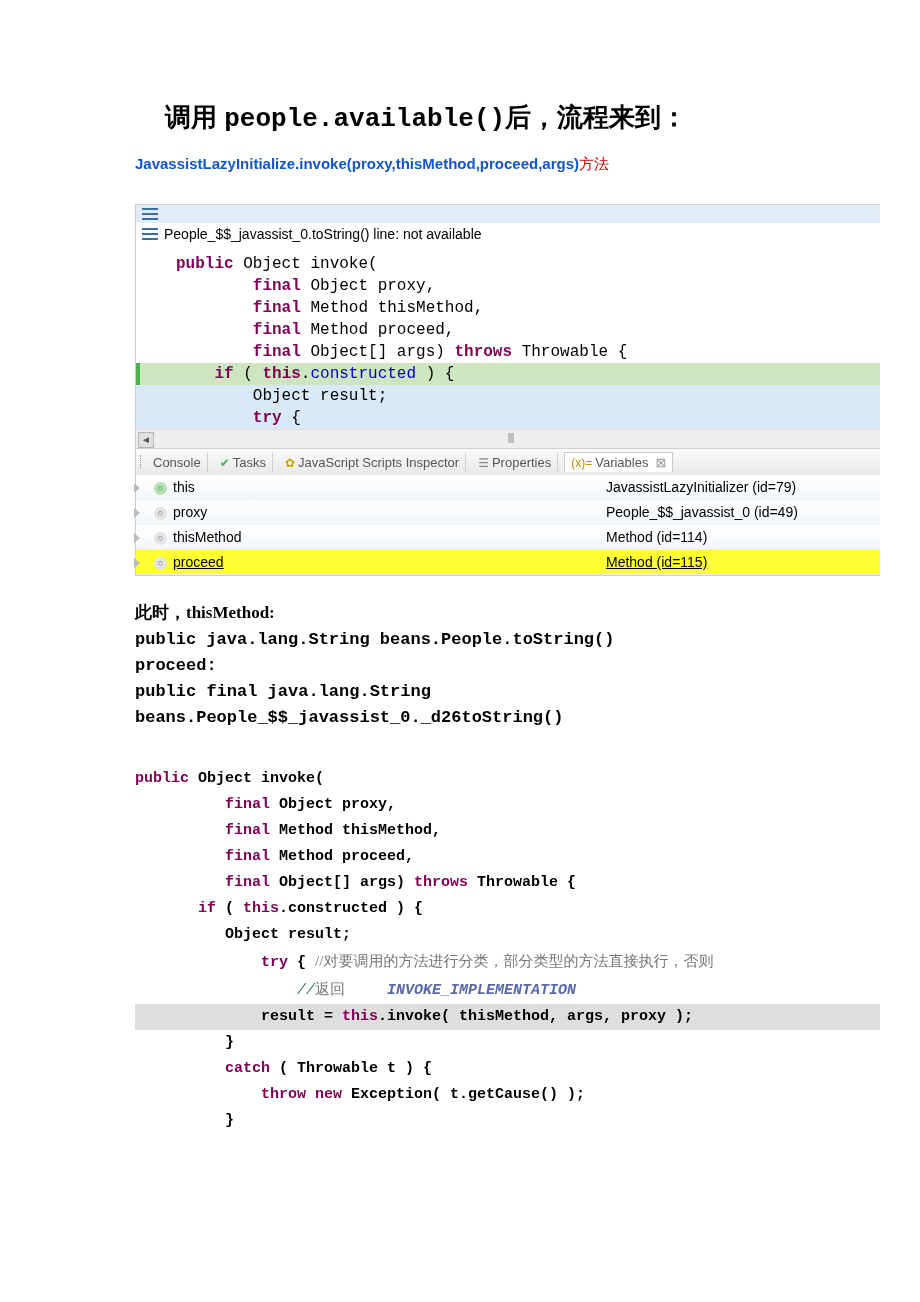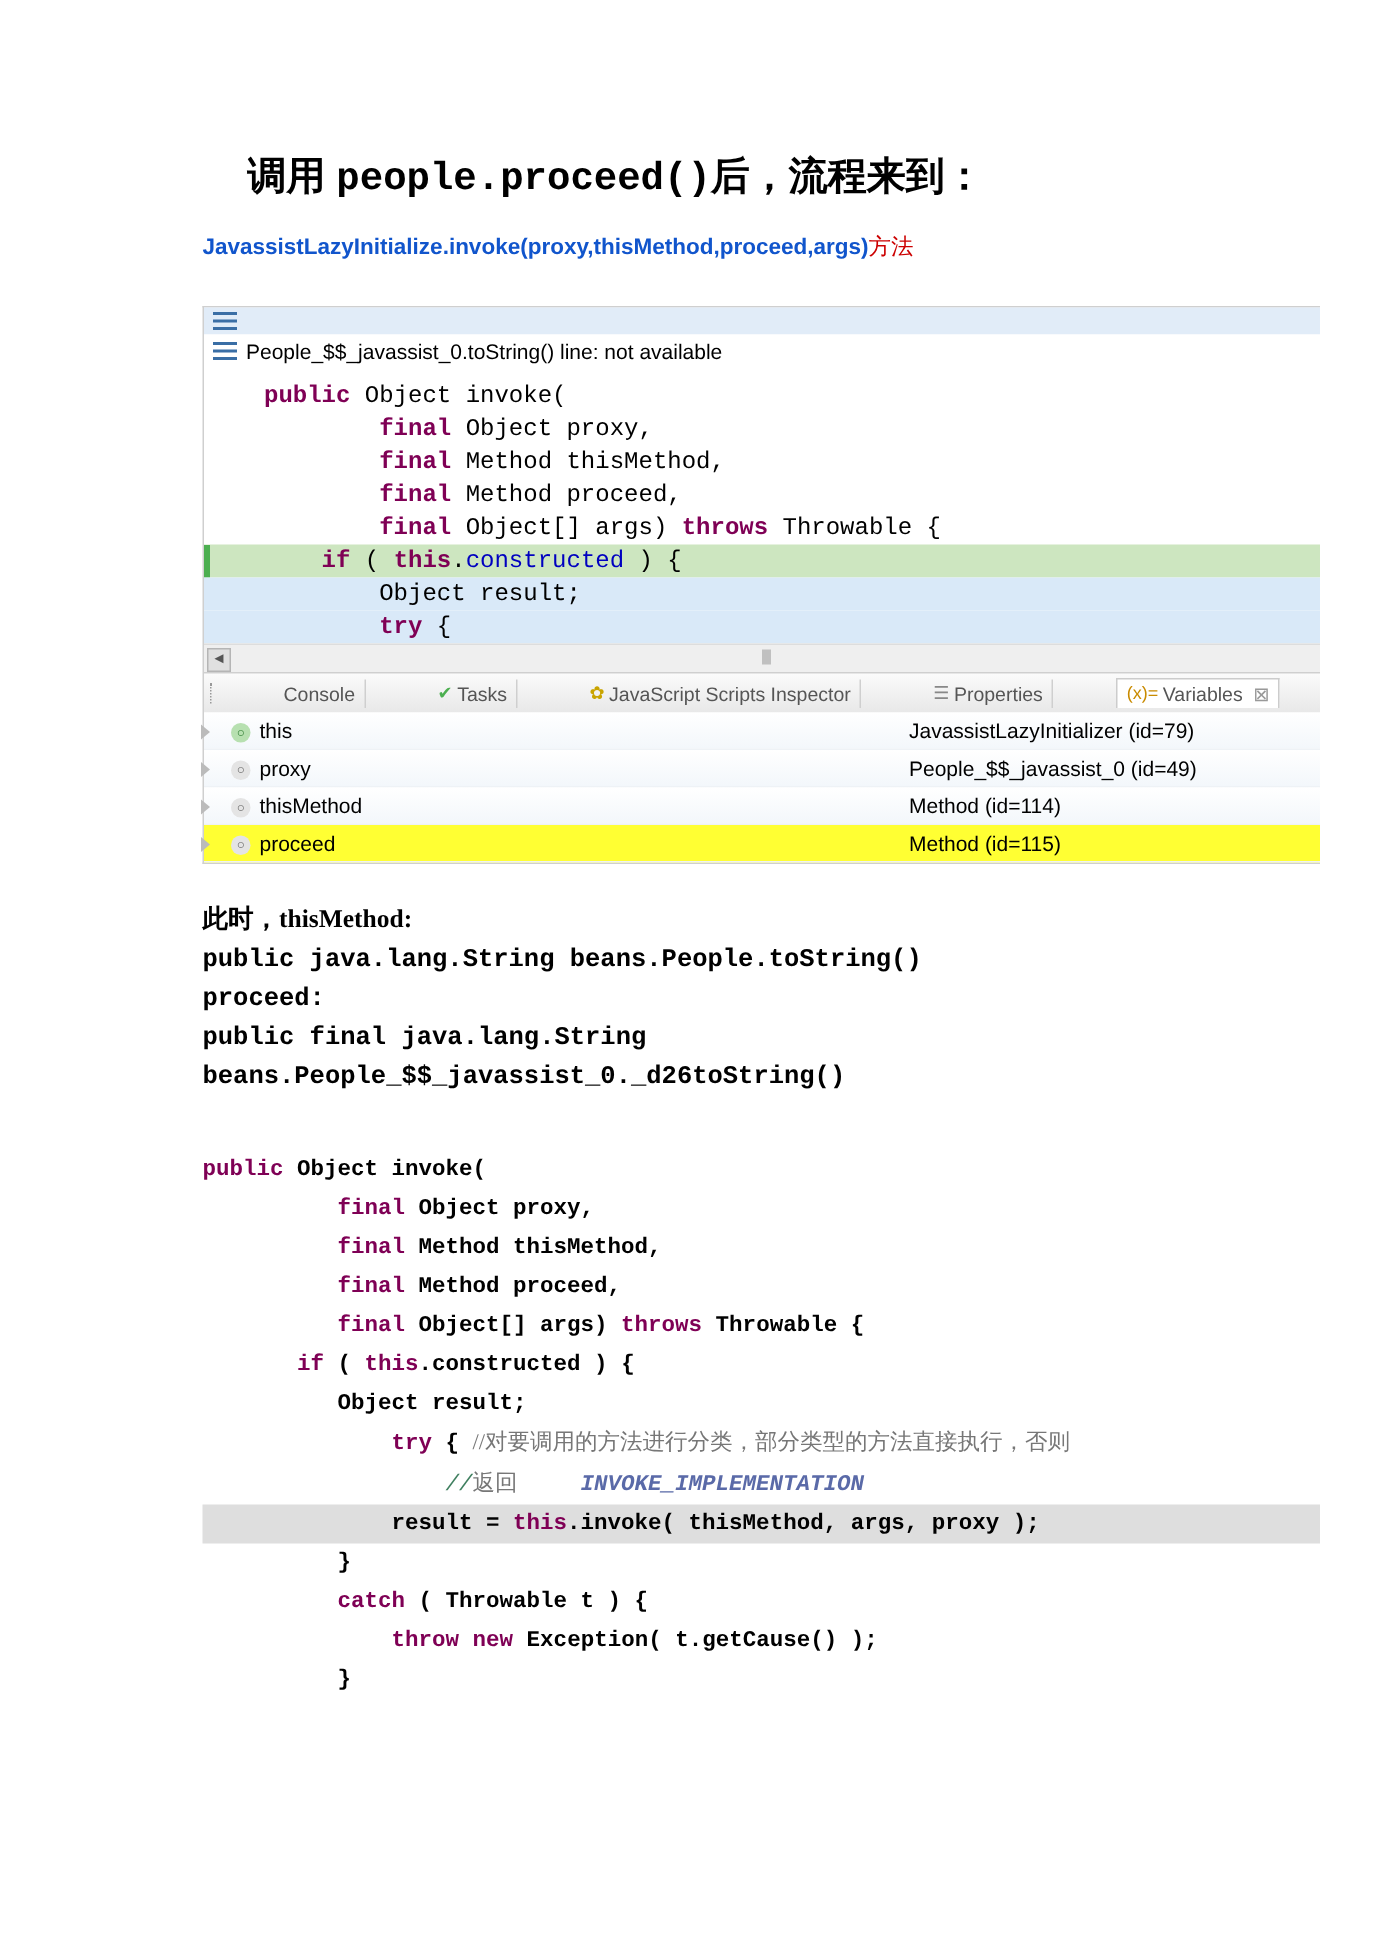--- a/index.html
+++ b/index.html
@@ -104,25 +104,24 @@
     border-top: 1px solid #cfcfcf;
     display: flex;
     align-items: center;
     font-size: 13px;
     color: #555;
     padding: 3px 4px;
     gap: 6px;
   }
   .tab {
     display: flex;
-    align-items: flex-start;
+    align-items: flex-end;
     gap: 3px;
     padding: 2px 6px;
     border-right: 1px solid #cfcfcf;
-    margin-left: 36px;
   }
   .tab .ticon { font-size: 12px; }
   .tab.last { border-right: none; background: #fff; border-top: 1px solid #ccc; border-left: 1px solid #ccc; border-right: 1px solid #ccc;}
   .vars-header {
     display: flex;
     background: linear-gradient(#fff, #eef3f8);
     border-top: 1px solid #cfcfcf;
     border-bottom: 1px solid #cfcfcf;
     font-size: 13px;
     color: #444;
@@ -131,21 +130,21 @@
     padding: 4px 6px;
   }
   .vars-header .c1, .vars-row .c1 { flex: 0 0 452px; }
   .vars-header .c2, .vars-row .c2 { flex: 1; }
   .vars-row {
     display: flex;
     background: linear-gradient(#fff,#f3f7fb);
     font-size: 14px;
     border-bottom: 1px solid #eef2f6;
   }
-  .vars-row.yellow { background: #ffff33; }
+  .vars-row.yellow { background: #ffff33; text-decoration: underline; }
   .vicon {
     display: inline-block;
     width: 13px; height: 13px;
     border-radius: 50%;
     font-size: 9px;
     line-height: 13px;
     text-align: center;
     margin: 0 6px 0 14px;
     vertical-align: middle;
   }
@@ -182,21 +181,21 @@
   .code2 .hlgrey { background: #dedede; display: inline-block; width: 100%; }
   .code2 .ln { white-space: pre; }
 </style>
 </head>
 <body>
 
 <div class="page">
   <div class="content">
 
     <div class="title">
-      <span>调用 </span><span class="mono">people.proceed()</span><span>后，流程来到：</span>
+      <span>调用 </span><span class="mono">people.available()</span><span>后，流程来到：</span>
     </div>
 
     <div class="subtitle">
       <span>JavassistLazyInitialize.invoke(proxy,thisMethod,proceed,args)</span><span class="red">方法</span>
     </div>
 
     <div class="ide">
       <div class="stack-row selected">
         <span class="stack-icon">
             <span></span>

